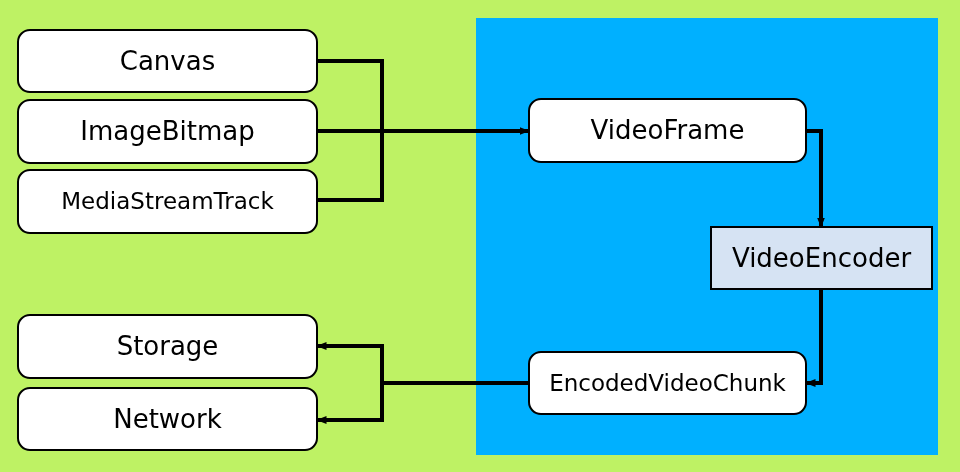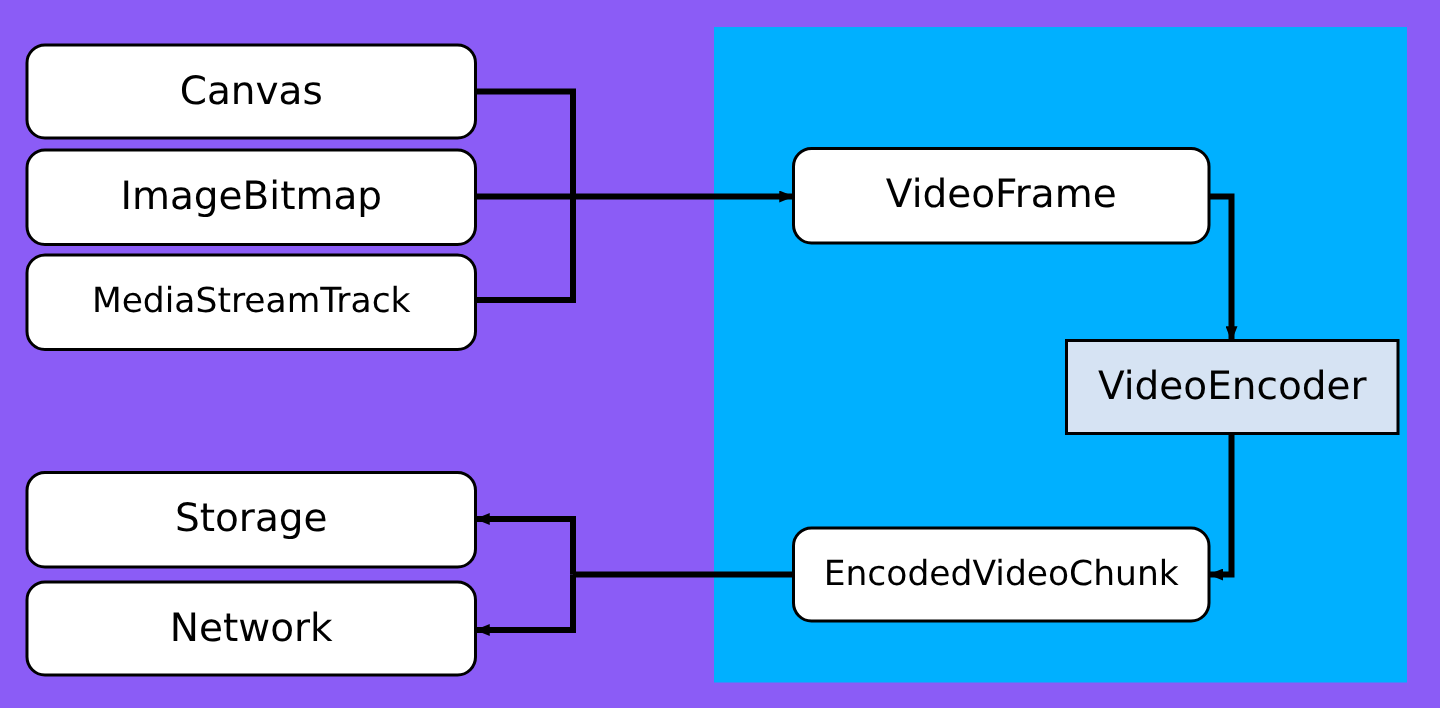--- a/index.html
+++ b/index.html
@@ -9,21 +9,21 @@
   body {
     width: 960px;
     height: 472px;
     overflow: hidden;
     font-family: "DejaVu Sans", "Liberation Sans", sans-serif;
   }
   #diagram-root {
     position: relative;
     width: 960px;
     height: 472px;
-    background: #8b5cf6;
+    background: #bef264;
   }
   #diagram-svg {
     position: absolute;
     left: 0;
     top: 0;
     width: 960px;
     height: 472px;
   }
   .node-label {
     font-family: "DejaVu Sans", "Liberation Sans", sans-serif;

